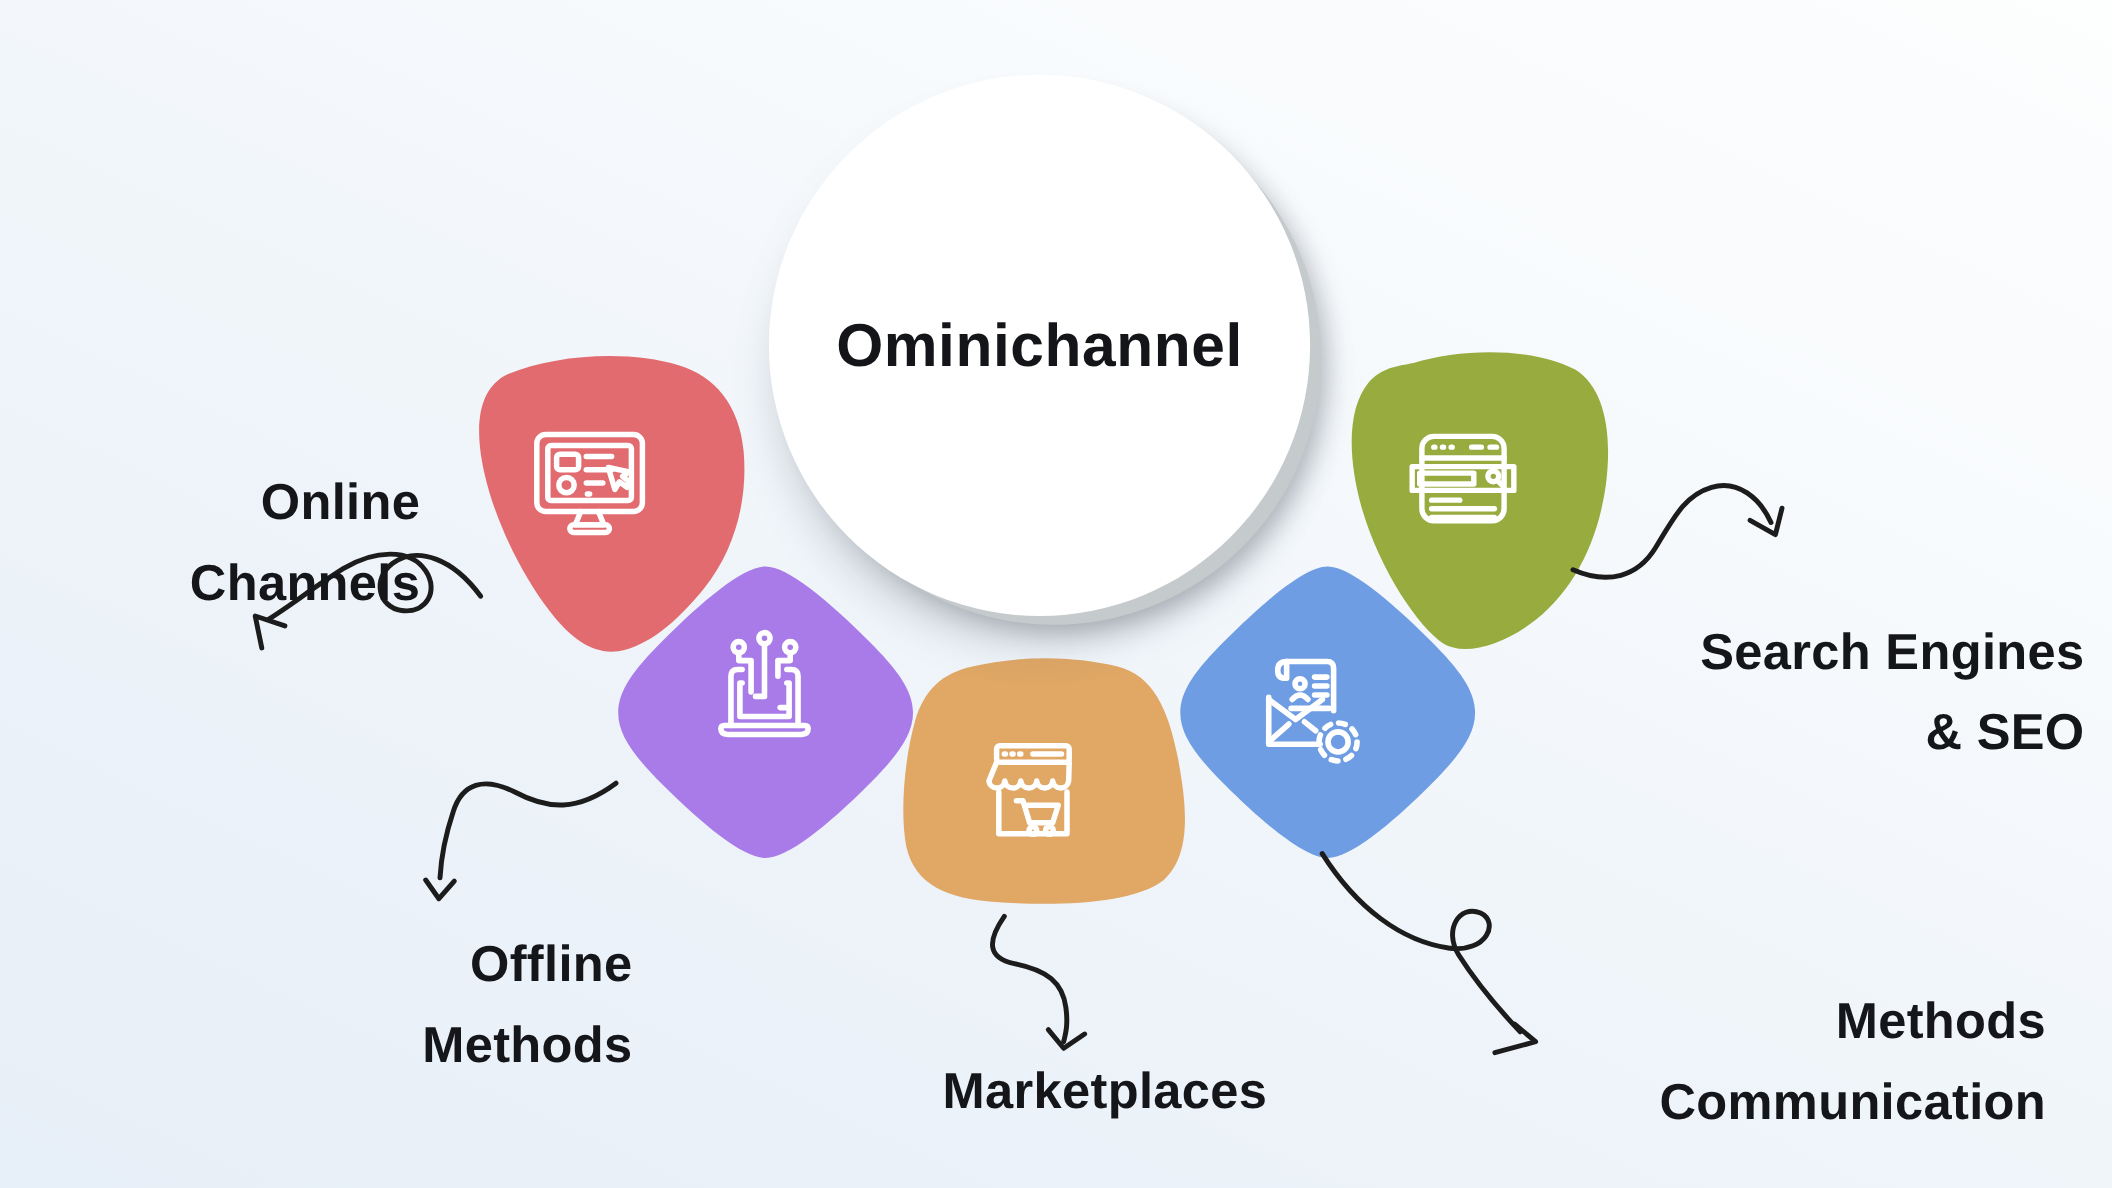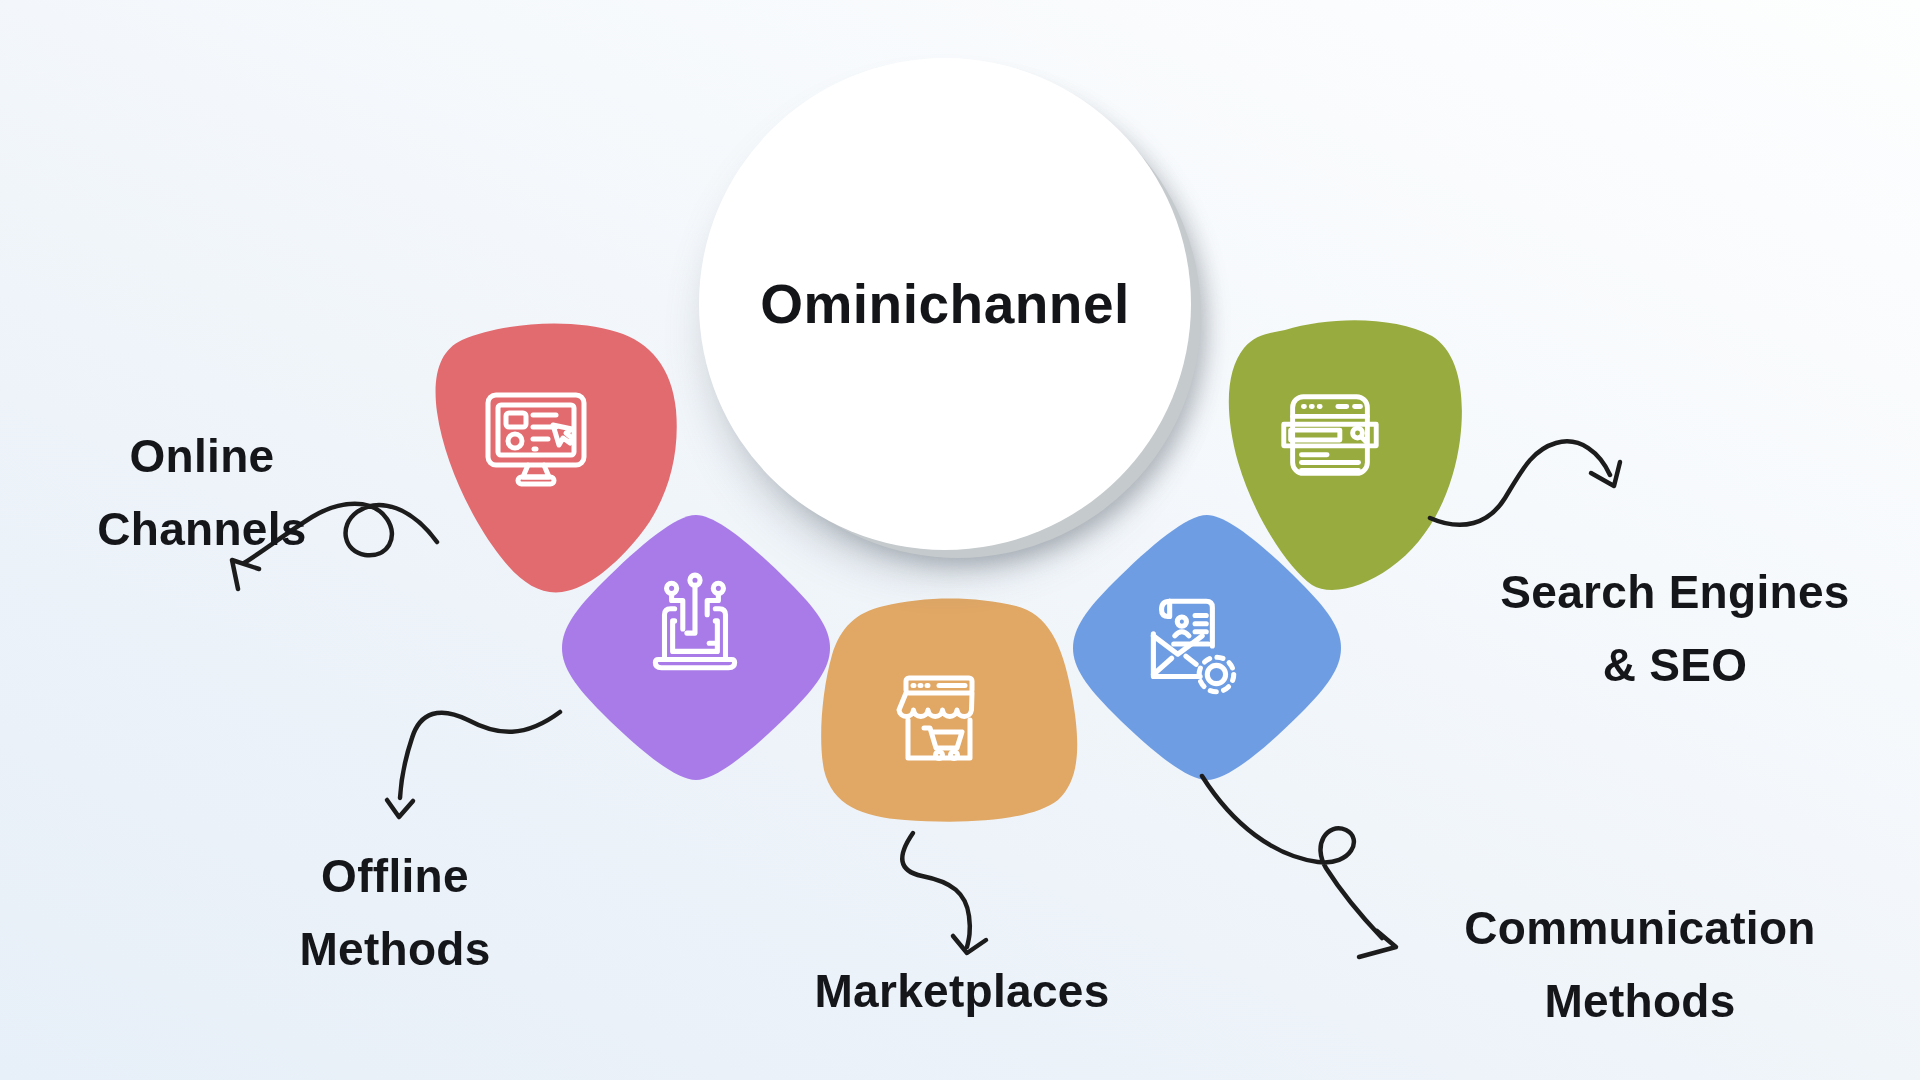--- a/index.html
+++ b/index.html
@@ -5,30 +5,30 @@
   html,body{margin:0;padding:0;}
   .stage{
     position:relative;
     width:1920px;height:1080px;
     overflow:hidden;
     background:linear-gradient(205deg,#fdfefe 0%,#f6f9fc 35%,#edf3f9 65%,#e7eff8 100%);
     font-family:"Liberation Sans", sans-serif;
   }
   .layer{position:absolute;left:0;top:0;}
   .center-circle{
-    position:absolute;left:699px;top:58px;width:492px;height:492px;
+    position:absolute;left:699px;top:68px;width:492px;height:492px;
     border-radius:50%;background:#ffffff;
     box-shadow:13px 11px 0 -3px #c5cacd, 22px 20px 22px -6px rgba(110,120,128,.45), 0 30px 40px -8px rgba(100,110,120,.30);
     display:flex;align-items:center;justify-content:center;
   }
   .title{
     font-size:55px;font-weight:700;color:#141519;letter-spacing:.5px;
   }
   .node-label{
-    position:absolute;text-align:center;color:#15161a;
+    position:absolute;text-align:right;color:#15161a;
     font-size:46px;font-weight:700;line-height:73px;letter-spacing:.3px;
   }
   .icon{position:absolute;}
 </style>
 </head>
 <body>
 
 <div class="stage">
 
   <svg class="layer" width="1920" height="1080" viewBox="0 0 1920 1080">
@@ -156,22 +156,22 @@
   <div class="node-label" style="left:215px;top:840px;width:360px">
     <div>Offline</div>
     <div>Methods</div>
   </div>
 
   <div class="node-label" style="left:772px;top:955px;width:380px">
     <div>Marketplaces</div>
   </div>
 
   <div class="node-label" style="left:1420px;top:892px;width:440px">
+    <div>Methods</div>
     <div>Communication</div>
-    <div>Methods</div>
   </div>
 
   <div class="node-label" style="left:1455px;top:556px;width:440px">
     <div>Search Engines</div>
     <div>&amp; SEO</div>
   </div>
 
 </div>
 
 </body></html>

